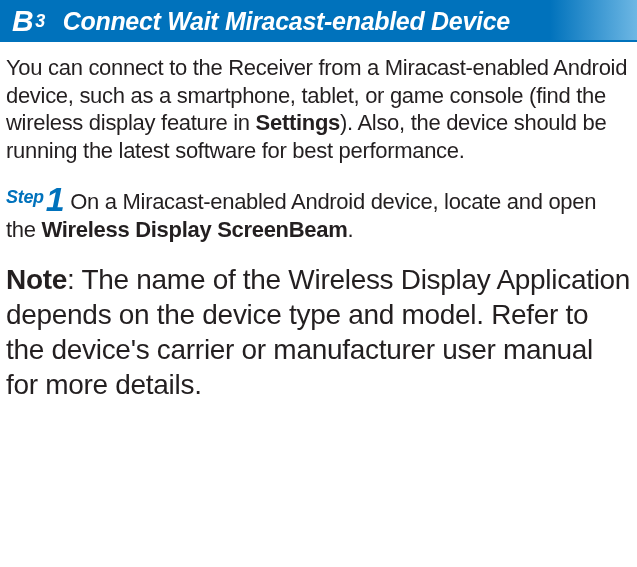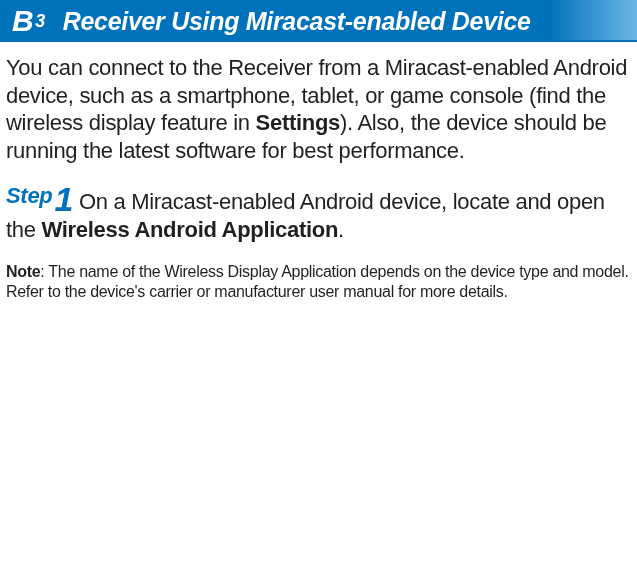--- a/index.html
+++ b/index.html
@@ -67,71 +67,71 @@
   .body-text p { margin-bottom: 18px; }
   .body-text .bold { font-weight: 700; }
 
   .step-block { margin-bottom: 18px; }
   .step-label {
     color: #0072bc;
     font-weight: 700;
     font-style: italic;
   }
   .step-word {
-    font-size: 22px;
+    font-size: 18px;
     vertical-align: 6px;
     text-align: right;
   }
   .step-num {
     font-size: 34px;
     font-weight: 800;
     line-height: 1;
     margin-left: 2px;
     vertical-align: -2px;
   }
   .step-text {
     font-size: 22px;
     line-height: 1.25;
     letter-spacing: -0.3px;
   }
   .step-text .bold { font-weight: 700; }
 
   .note-block {
-    font-size: 16px;
+    font-size: 28px;
     line-height: 1.25;
     margin-bottom: 22px;
     letter-spacing: -0.3px;
   }
   .note-block .bold { font-weight: 700; }
 </style>
 </head>
 <body>
 
 <div class="container">
 
   <div class="section-header">
     <div class="section-badge">
       <span>B</span>
         <sup>3</sup>
     </div>
     <div class="section-title-wrap">
       <div class="section-title-bg"></div>
-      <div class="section-title">Receiver Using Miracast-enabled Device</div>
+      <div class="section-title">Connect Wait Miracast-enabled Device</div>
     </div>
   </div>
 
   <div class="body-text">
 
     <p>
       <span>You can connect to the Receiver from a Miracast-enabled Android device, such as a smartphone, tablet, or game console (find the wireless display feature in </span><span class="bold">Settings</span><span>). Also, the device should be running the latest software for best performance.</span>
     </p>
 
     <div class="step-block">
       <span class="step-text">
-        <span class="step-label"><span class="step-word">Step</span><span class="step-num">1</span></span><span> On a Miracast-enabled Android device, locate and open the </span><span class="bold">Wireless Android Application</span><span>.</span>
+        <span class="step-label"><span class="step-word">Step</span><span class="step-num">1</span></span><span> On a Miracast-enabled Android device, locate and open the </span><span class="bold">Wireless Display ScreenBeam</span><span>.</span>
       </span>
     </div>
 
     <div class="note-block">
       <span class="bold">Note</span><span>: The name of the Wireless Display Application depends on the device type and model. Refer to the device's carrier or manufacturer user manual for more details.</span>
     </div>
 
 
 
   </div>

